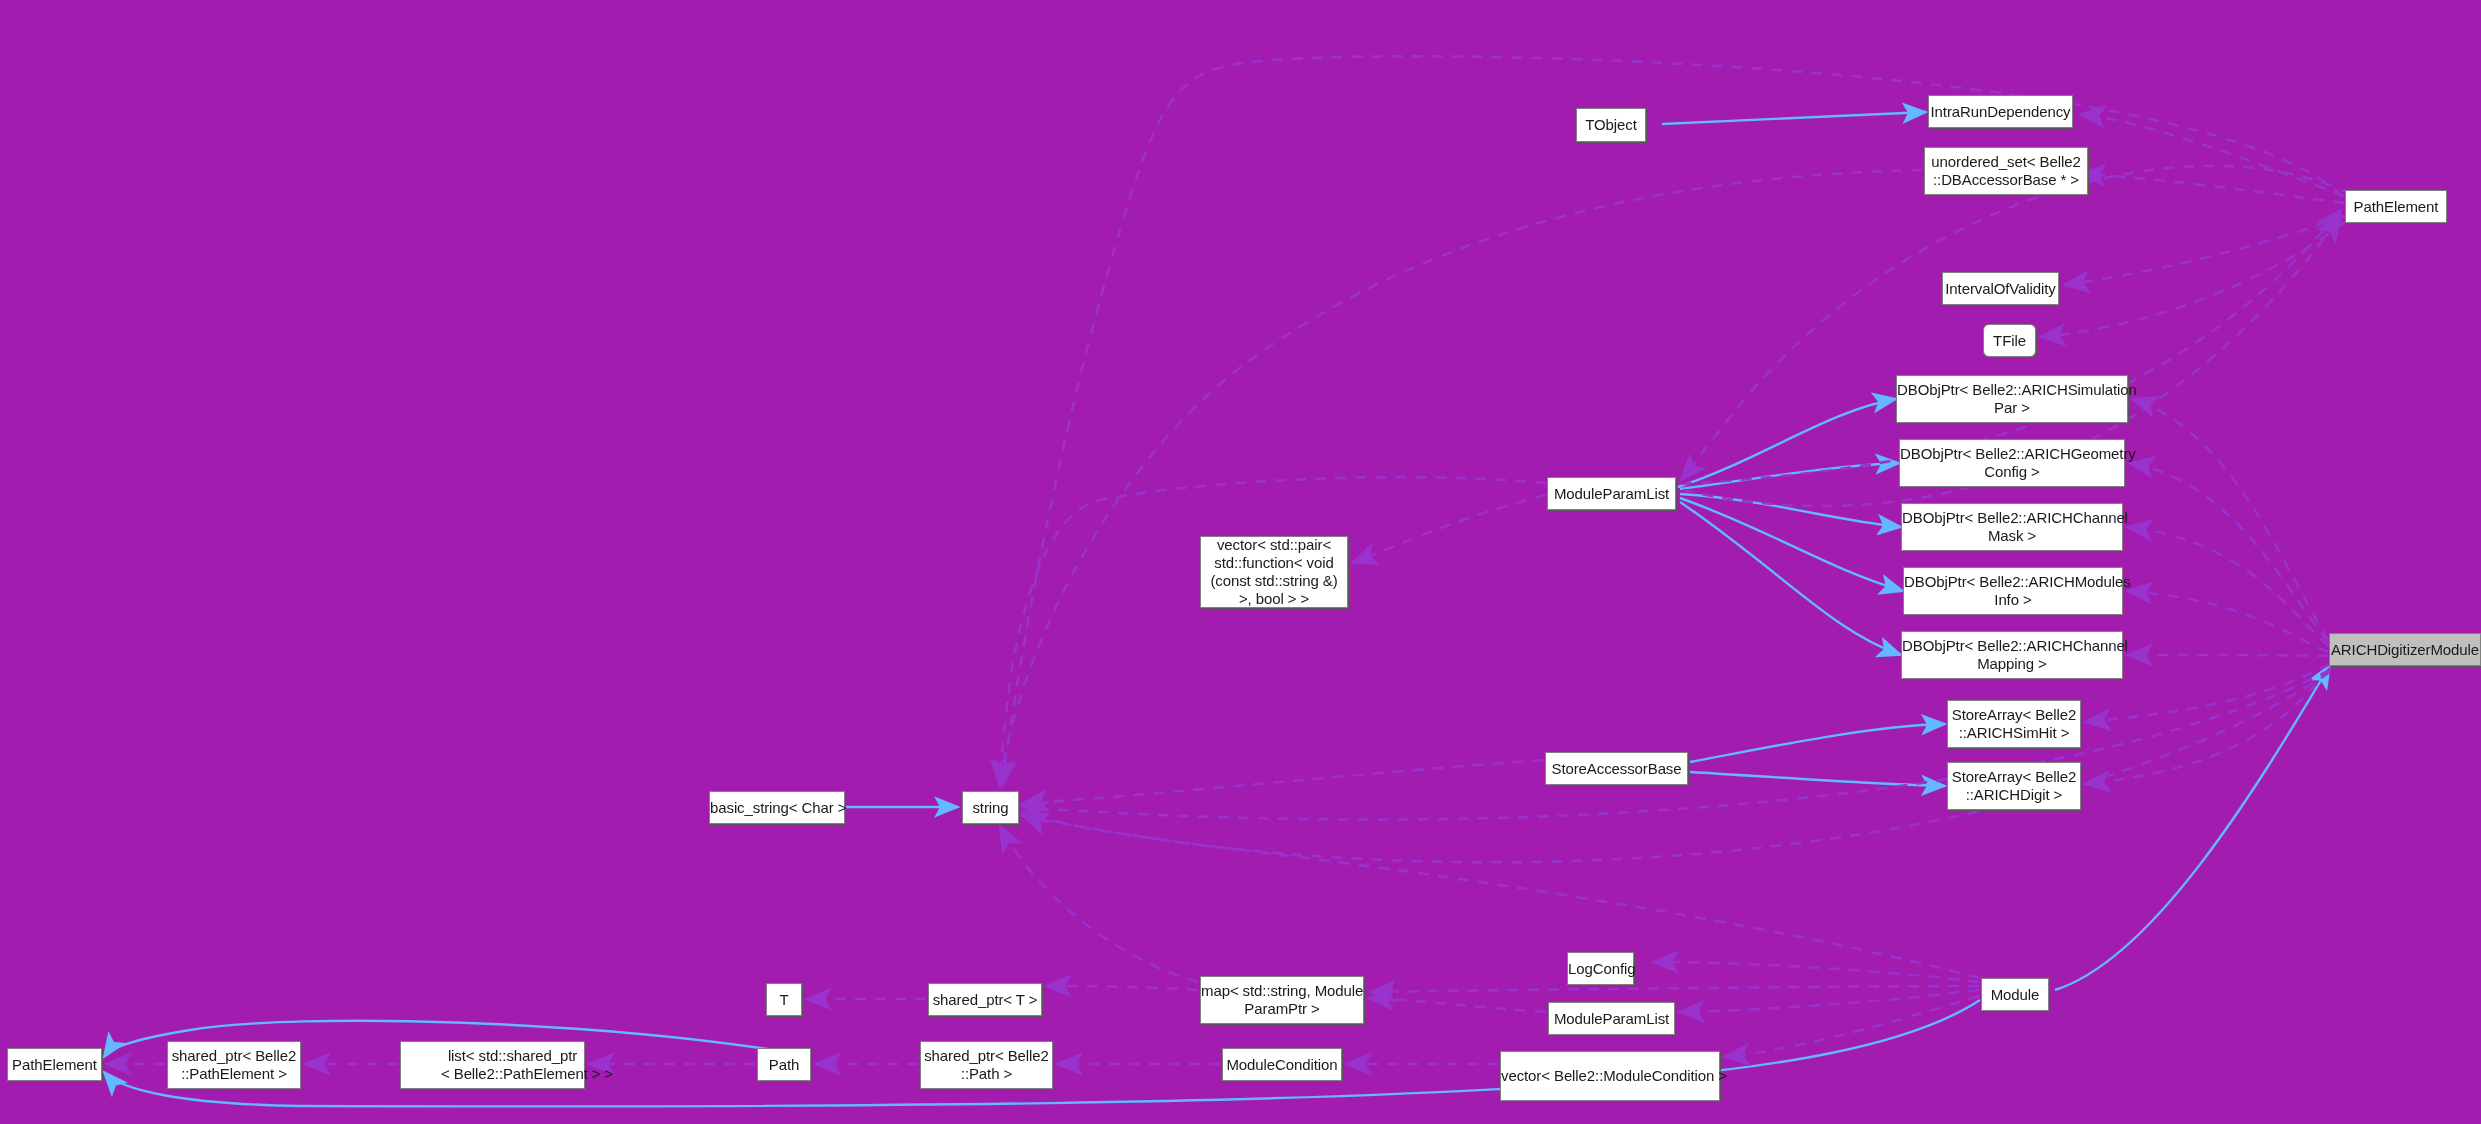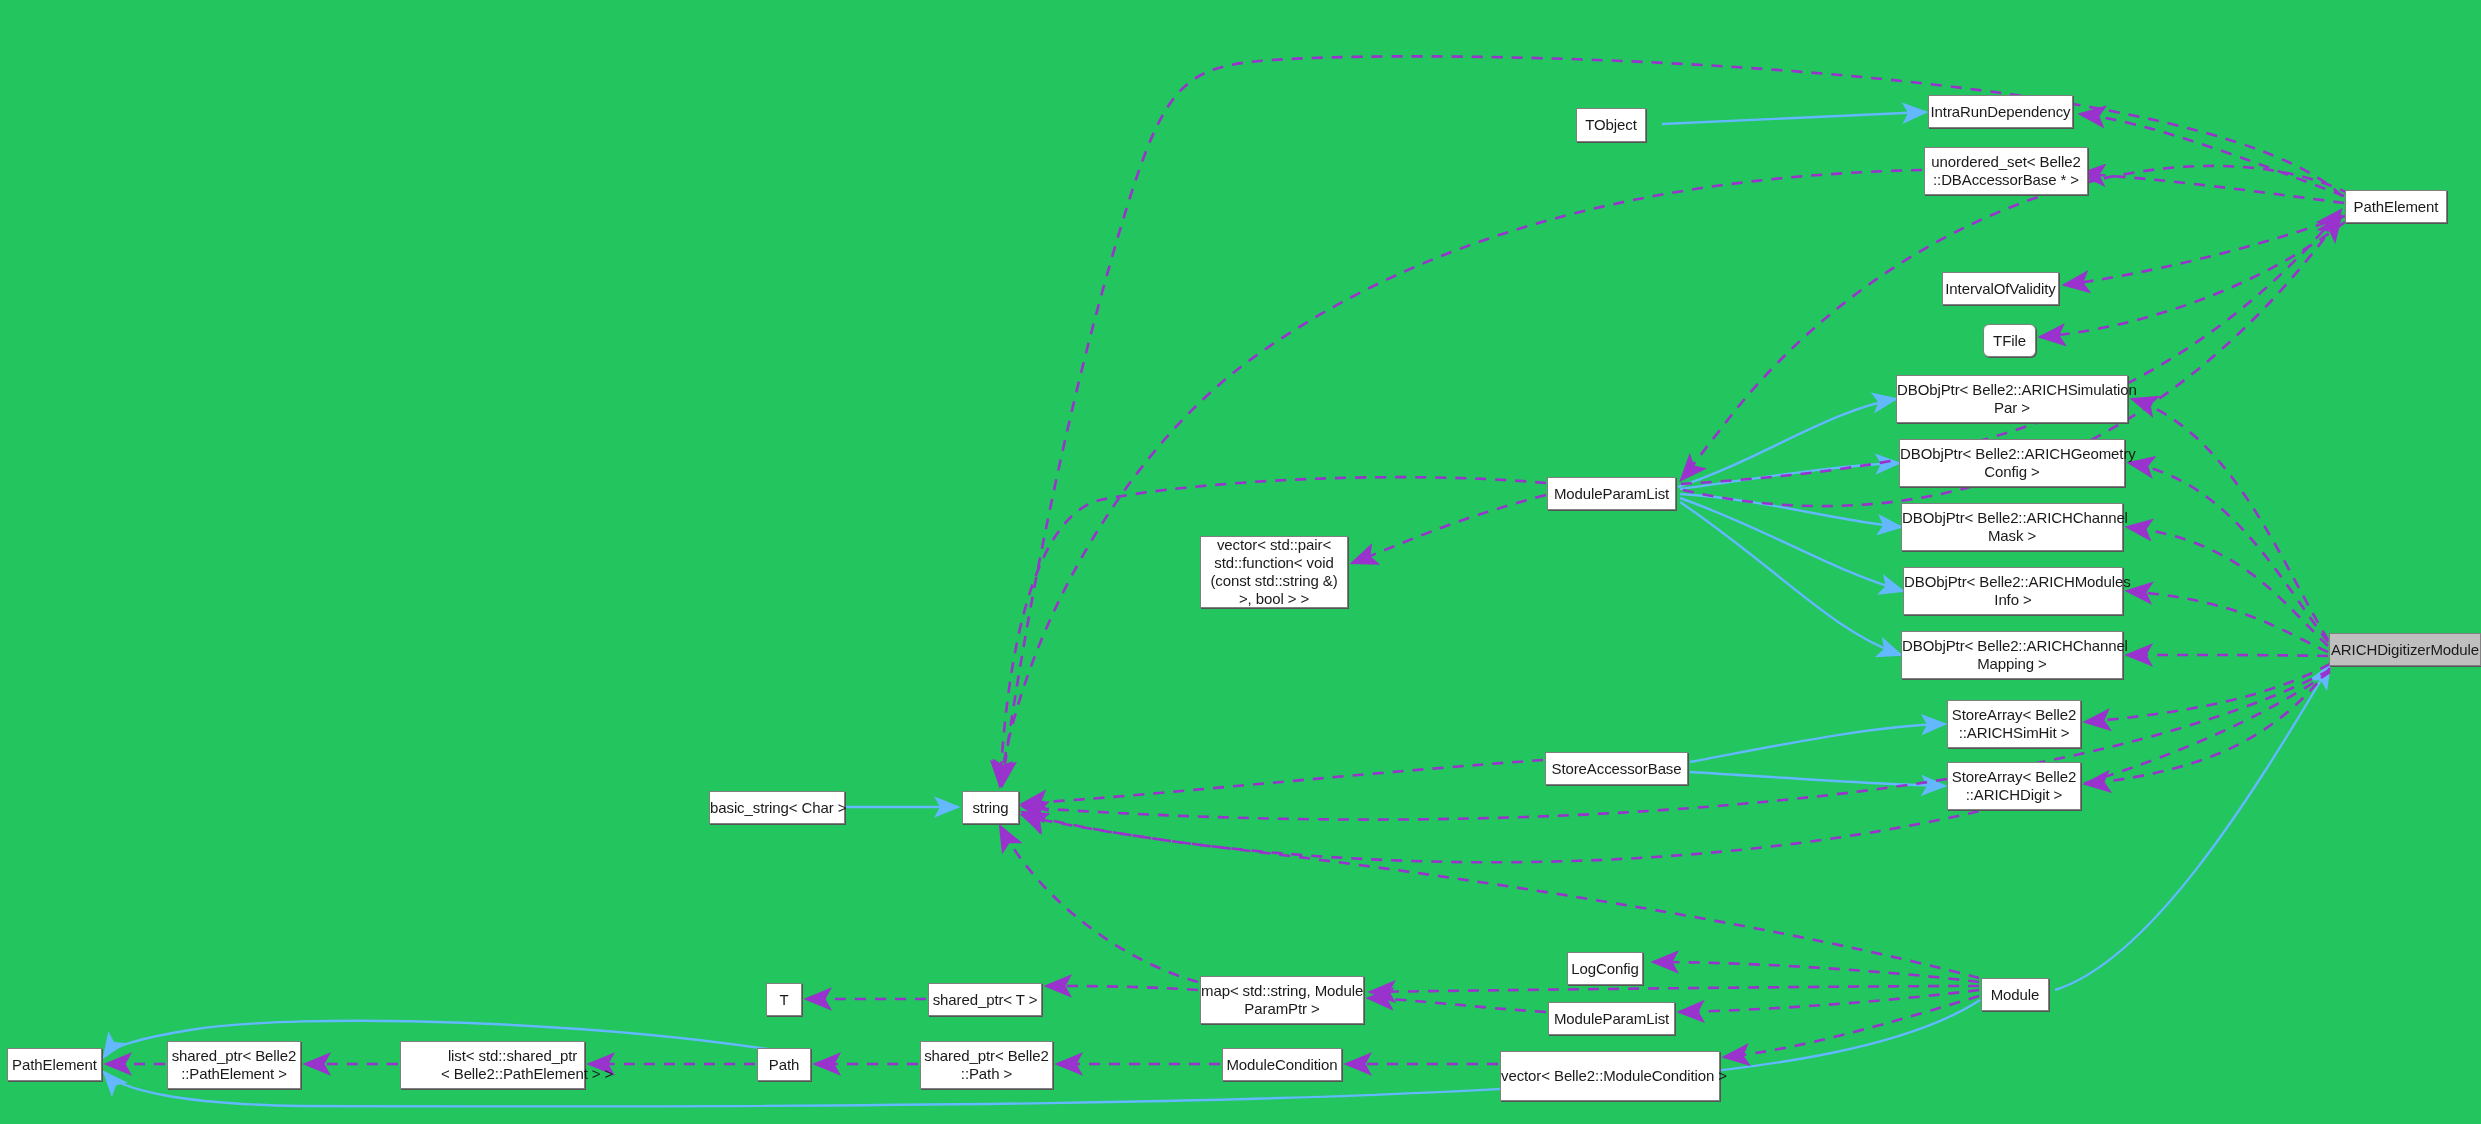--- a/index.html
+++ b/index.html
@@ -1,17 +1,17 @@
 <!DOCTYPE html>
 <html><head>
 <meta charset="utf-8">
 <style>
   html,body{margin:0;padding:0;background:#000;}
   body{width:2481px;height:1124px;overflow:hidden;font-family:"Liberation Sans",sans-serif;}
-  #diagram{position:relative;width:2481px;height:1124px;background:#22c55e;}
+  #diagram{position:relative;width:2481px;height:1124px;background:#a21caf;}
   svg.edges{position:absolute;left:0;top:0;width:2481px;height:1124px;pointer-events:none;}
   .node{
     position:absolute;
     background:#ffffff;
     border:1px solid #808080;
     box-shadow:1px 1px 0 0 #555;
     color:#1a1a1a;
     font-size:15px;
     line-height:18px;
     text-align:center;
@@ -134,21 +134,21 @@
 (const std::string &amp;)
 &gt;, bool &gt; &gt;</span></div>
   <div class="node" style="left: 1947px; top: 700px; width: 134px; height: 48px;"><span>StoreArray&lt; Belle2
 ::ARICHSimHit &gt;</span></div>
   <div class="node" style="left: 1947px; top: 762px; width: 134px; height: 48px;"><span>StoreArray&lt; Belle2
 ::ARICHDigit &gt;</span></div>
   <div class="node" style="left: 1545px; top: 752px; width: 143px; height: 33px;"><span>StoreAccessorBase</span></div>
   <div class="node focus" style="left: 2329px; top: 633px; width: 152px; height: 33px;"><span>ARICHDigitizerModule</span></div>
   <div class="node" style="left: 709px; top: 791px; width: 136px; height: 33px;"><span>basic_string&lt; Char &gt;</span></div>
   <div class="node" style="left: 962px; top: 791px; width: 57px; height: 33px;"><span>string</span></div>
-  <div class="node" style="left: 1567px; top: 952px; width: 76px; height: 33px;"><span>LogConfig</span></div>
+  <div class="node" style="left: 1567px; top: 952px; width: 67px; height: 33px;"><span>LogConfig</span></div>
   <div class="node" style="left: 1548px; top: 1002px; width: 127px; height: 33px;"><span>ModuleParamList</span></div>
   <div class="node" style="left: 1500px; top: 1051px; width: 220px; height: 50px;"><span>vector&lt; Belle2::ModuleCondition &gt;</span></div>
   <div class="node" style="left: 1981px; top: 978px; width: 68px; height: 33px;"><span>Module</span></div>
   <div class="node" style="left: 766px; top: 983px; width: 36px; height: 33px;"><span>T</span></div>
   <div class="node" style="left: 928px; top: 983px; width: 114px; height: 33px;"><span>shared_ptr&lt; T &gt;</span></div>
   <div class="node" style="left: 1200px; top: 976px; width: 164px; height: 48px;"><span>map&lt; std::string, Module
 ParamPtr &gt;</span></div>
   <div class="node" style="left: 757px; top: 1048px; width: 54px; height: 33px;"><span>Path</span></div>
   <div class="node" style="left: 920px; top: 1041px; width: 133px; height: 48px;"><span>shared_ptr&lt; Belle2
 ::Path &gt;</span></div>

